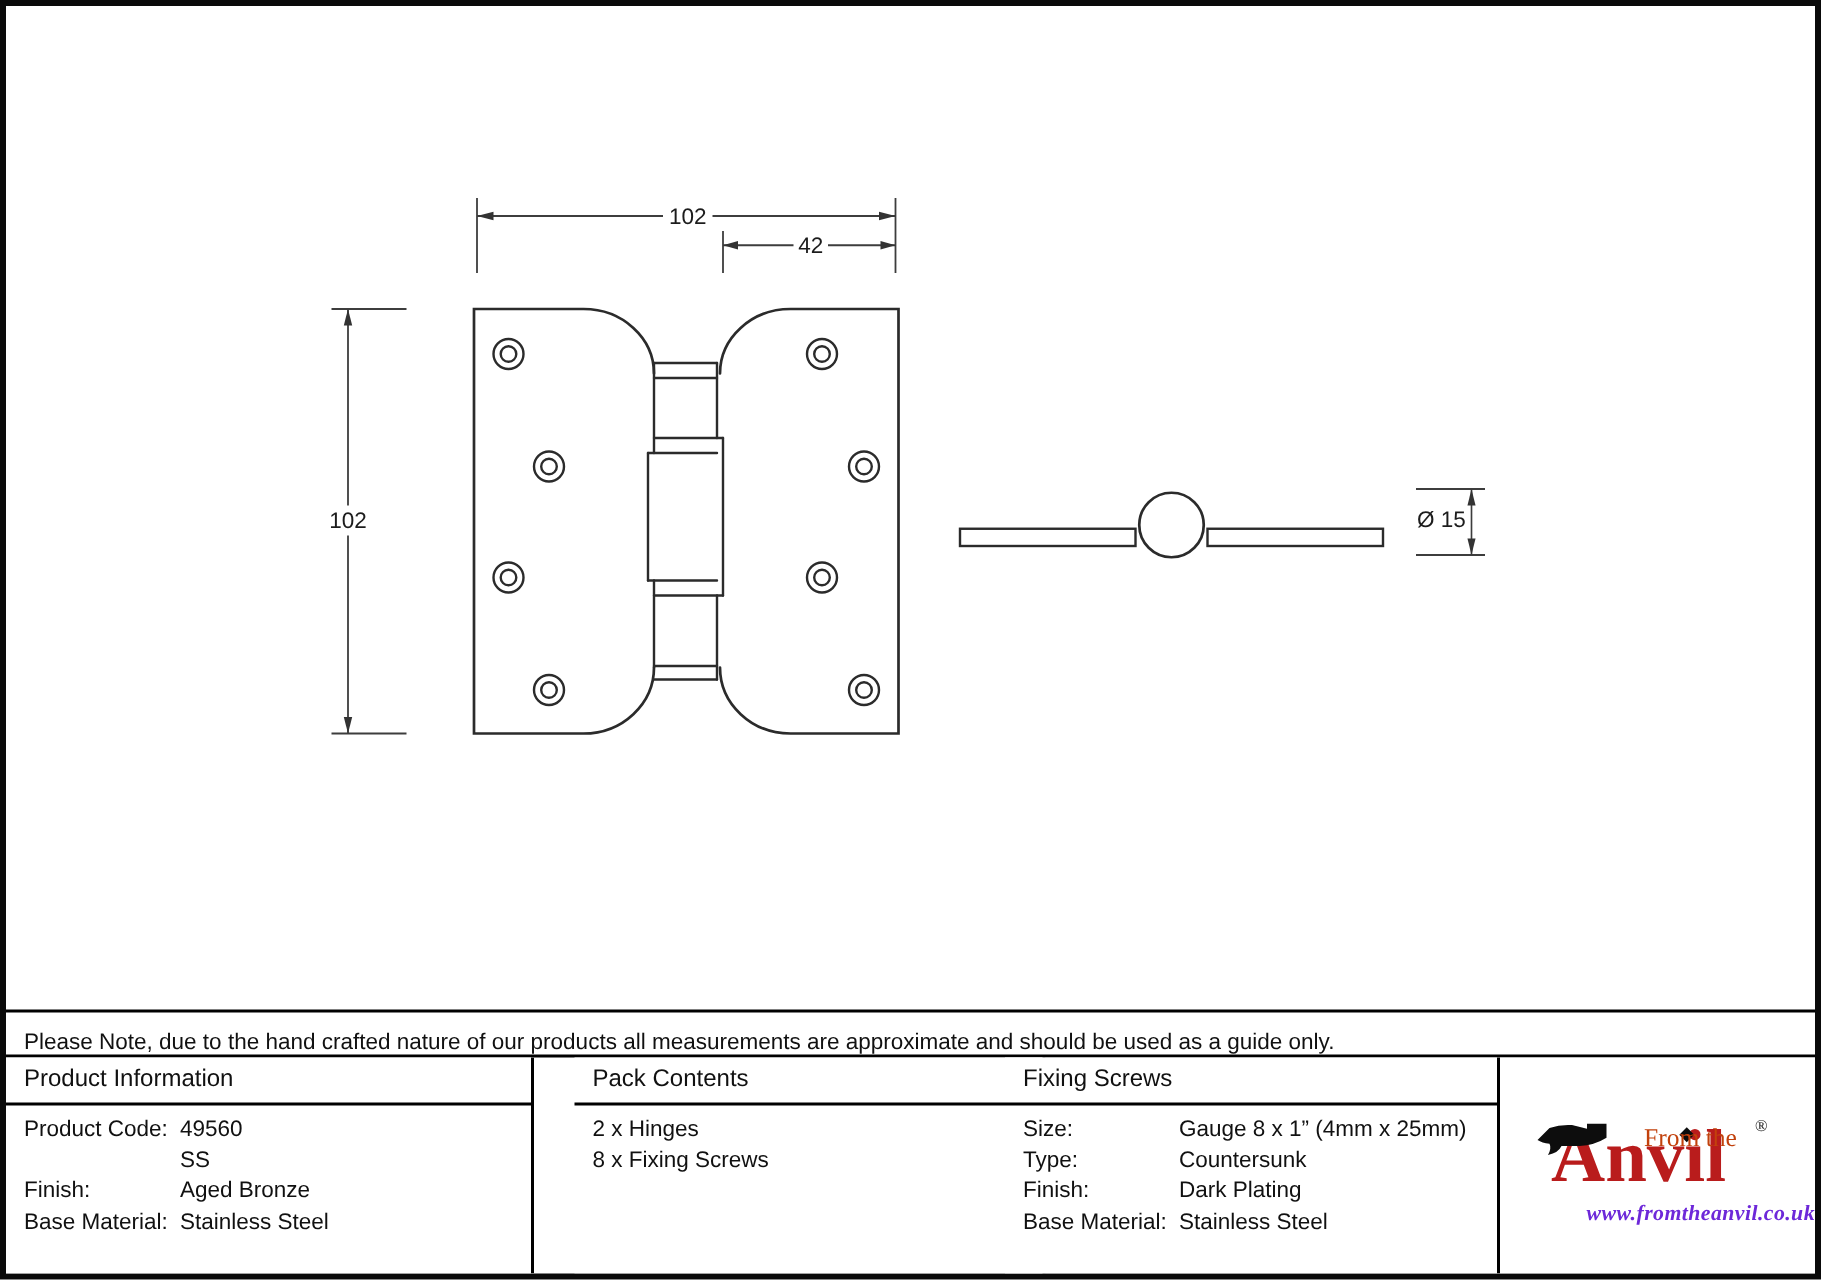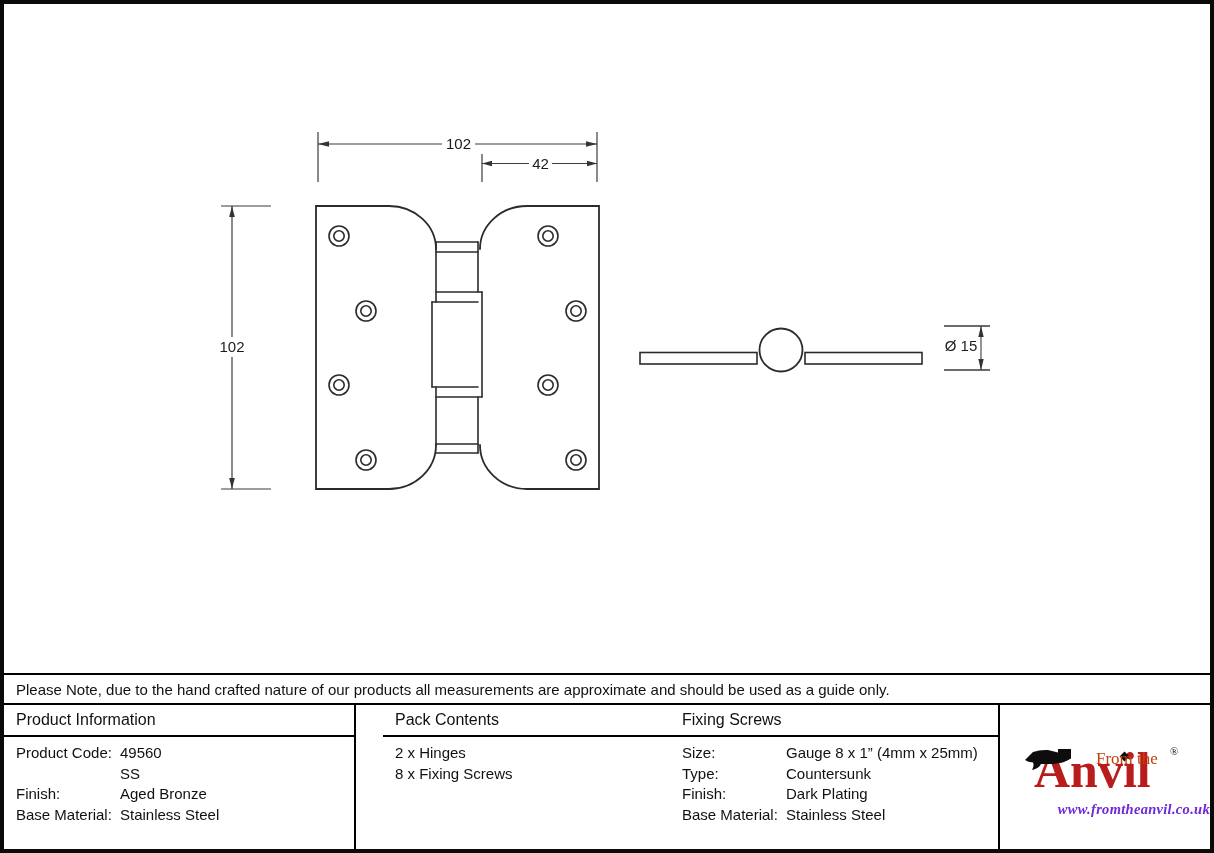--- a/index.html
+++ b/index.html
@@ -8,21 +8,21 @@
     border:4px solid #0a0a0a; box-sizing:border-box; overflow:hidden;
     font-family:"Liberation Sans", sans-serif; color:#111;
   }
   .drawing{ position:absolute; left:0; top:0; }
   .drawing text{ font-family:"Liberation Sans", sans-serif; font-size:15px; fill:#1c1c1c; text-anchor:middle; }
 
   
   .note-band{
     position:absolute; left:0px; right:0px; top:669px; height:32px;
     border-top:2px solid #000; border-bottom:2px solid #000;
-    display:flex; align-items:center; padding-left:12px; box-sizing:border-box;
+    display:flex; align-items:flex-end; padding-left:12px; box-sizing:border-box;
     font-size:15px; background:#fff;
   }
 
   
   .col{ position:absolute; top:701px; bottom:0px; background:#fff; box-sizing:border-box; border-right:2px solid #000; }
   .col-product{ left:0px;   width:352px; }
   .col-pack{    left:352px; width:314px;margin-left:27px; }
   .col-fixing{  left:666px; width:330px; }
   .col-logo{    left:996px; width:210px; border-right:none; }
   .col .hdr{

